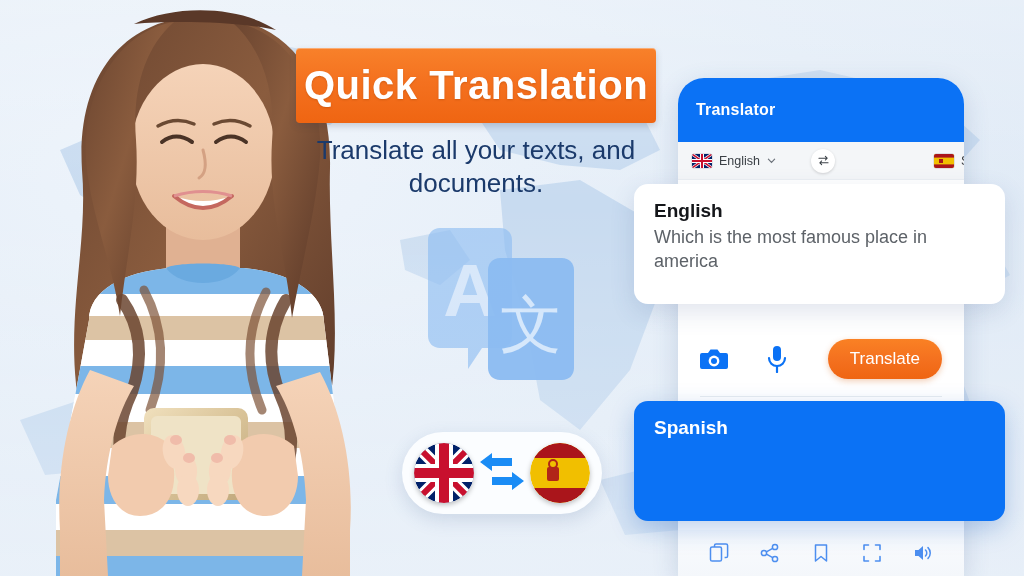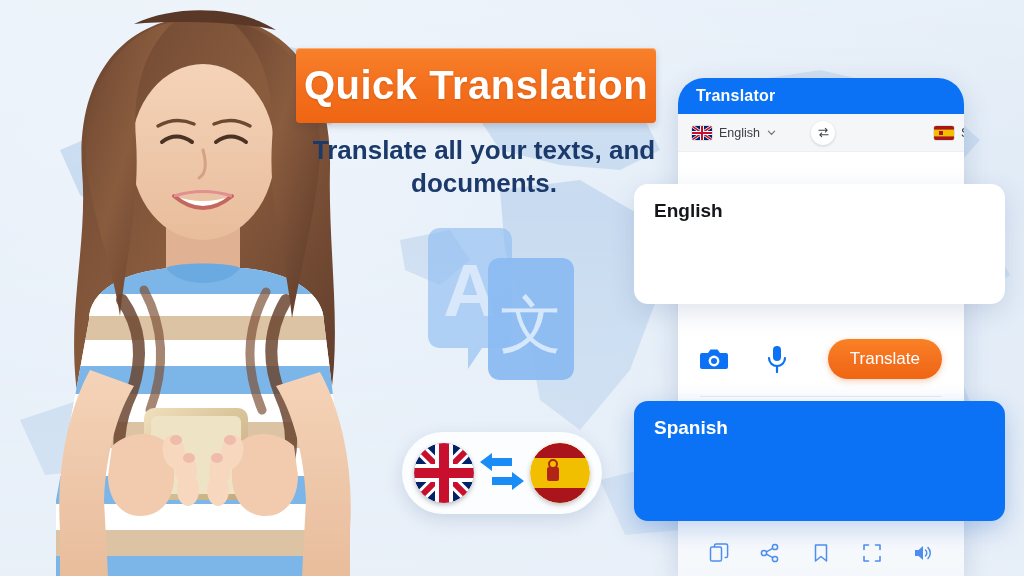--- a/index.html
+++ b/index.html
@@ -31,23 +31,23 @@
     background:linear-gradient(180deg,#f8812a 0%,#f4711f 45%,#ef6512 100%);
     border-radius:4px;
     box-shadow:0 3px 7px rgba(60,60,80,.22), inset 0 1px 0 rgba(255,255,255,.35);
     display:flex; align-items:center; justify-content:center;
   }
   #headline-text {
     color:#fff; font-size:40px; font-weight:bold; letter-spacing:.5px;
     text-shadow:0 1px 2px rgba(150,60,0,.35); white-space:nowrap;
   }
   #subhead {
-    position:absolute; left:298px; top:134px; width:372px;
+    position:absolute; left:290px; top:134px; width:372px;
     text-align:center; color:#1b3a6b; font-size:26px; line-height:1.28;
-    font-weight:700;
+    font-weight:400;
   }
 
   
   #translate-art { position:absolute; left:424px; top:228px; width:150px; height:158px; }
 
   
   #flag-pill {
     position:absolute; left:402px; top:432px; width:200px; height:82px;
     background:#fbfdff; border-radius:41px;
     box-shadow:0 6px 18px rgba(70,100,150,.18);
@@ -62,21 +62,21 @@
   #swap-art { width:48px; height:40px; flex:0 0 auto; }
 
   
   #phone {
     position:absolute; left:678px; top:78px; width:286px; height:498px;
     background:#fff; border-radius:26px 26px 0 0;
     box-shadow:0 8px 26px rgba(60,90,140,.20);
     overflow:hidden;
   }
   #phone-header {
-    height:36px; background:#0b72f5;
+    height:64px; background:#0b72f5;
     display:flex; align-items:center; padding:0 18px;
   }
   #phone-title { color:#fff; font-size:16px; font-weight:600; letter-spacing:.2px; }
 
   #lang-bar {
     height:38px; background:#f4f6f8;
     display:flex; align-items:center; position:relative;
     border-bottom:1px solid #eceff3;
   }
   .lang-side { display:flex; align-items:center; gap:7px; }
@@ -387,17 +387,18 @@
     <svg class="bb-icon" viewBox="0 0 20 20">
       <path d="M2 7 h3.5 L10 3 v14 L5.5 13 H2 Z" fill="#4d8ff0"></path>
       <path d="M12.5 7 a4.2 4.2 0 0 1 0 6" stroke="#4d8ff0" stroke-width="1.5" fill="none" stroke-linecap="round"></path>
       <path d="M15 4.6 a7.6 7.6 0 0 1 0 10.8" stroke="#4d8ff0" stroke-width="1.5" fill="none" stroke-linecap="round"></path>
     </svg>
   </div>
 </div>
 
 <div id="card-en">
   <div id="card-en-title">English</div>
+  <div id="card-en-body">Which is the most famous place in america</div>
 </div>
 
 <div id="card-es">
   <div id="card-es-title">Spanish</div>
 </div>
 
 </body></html>

